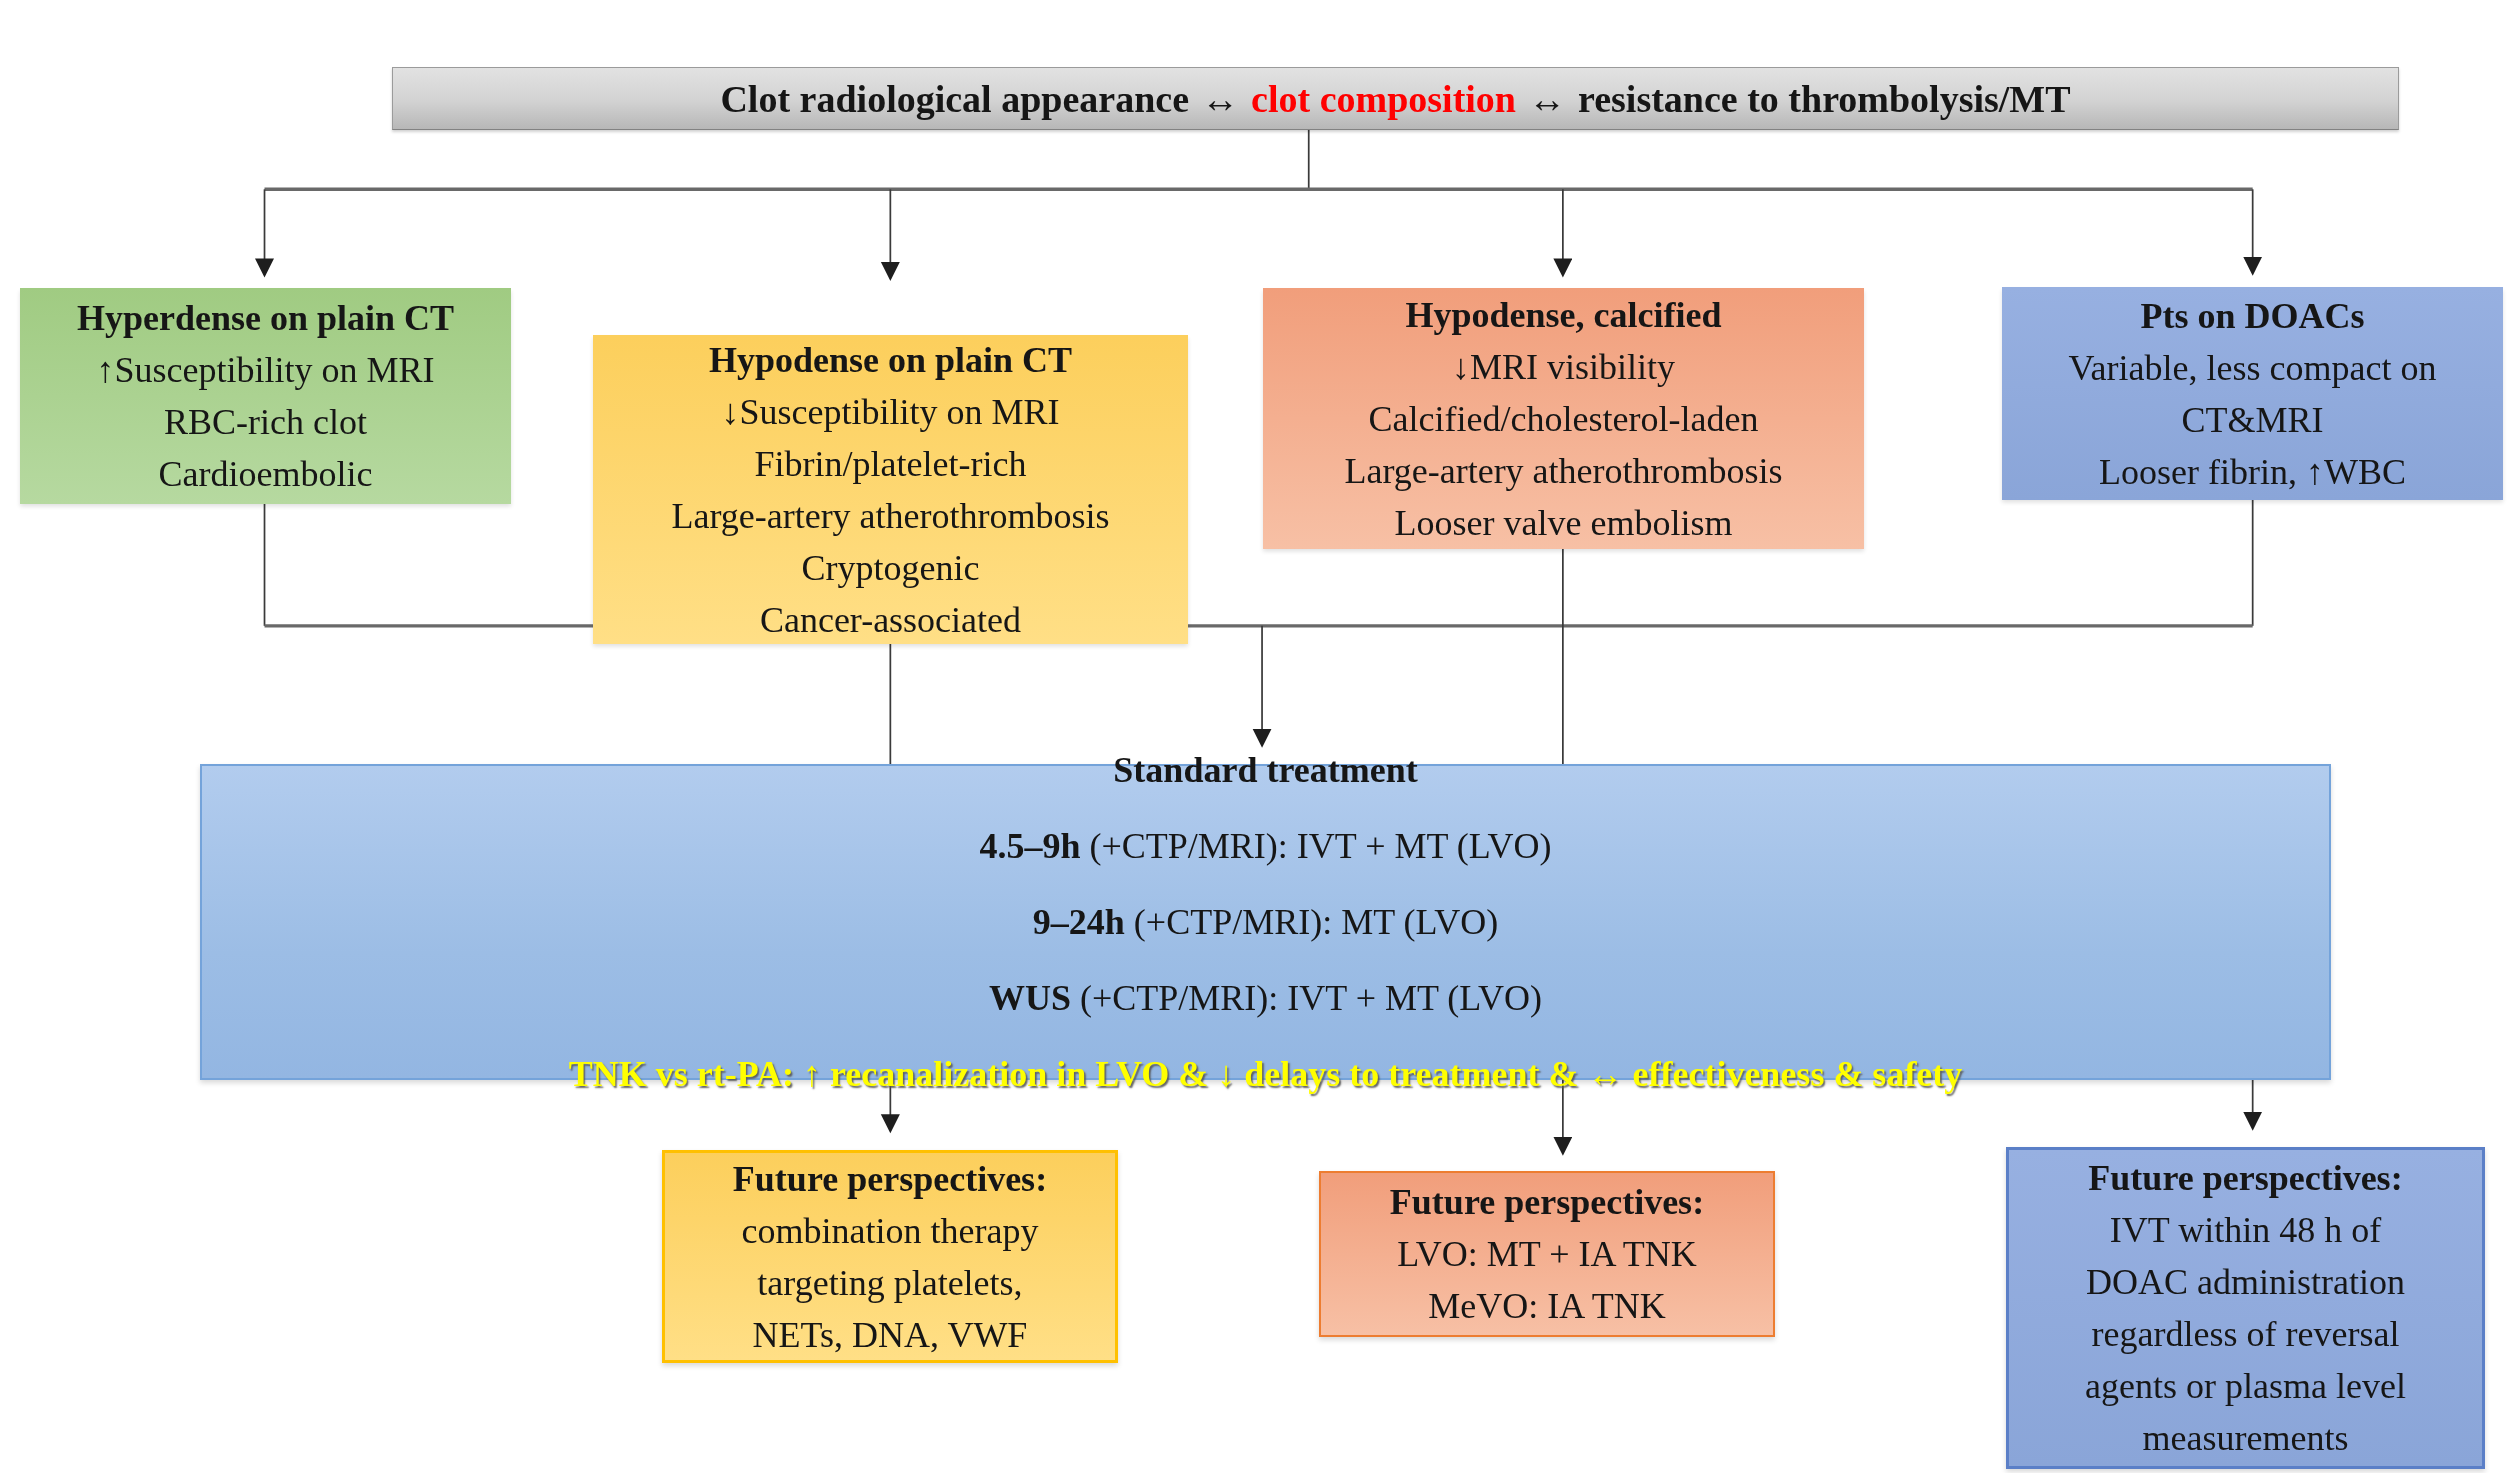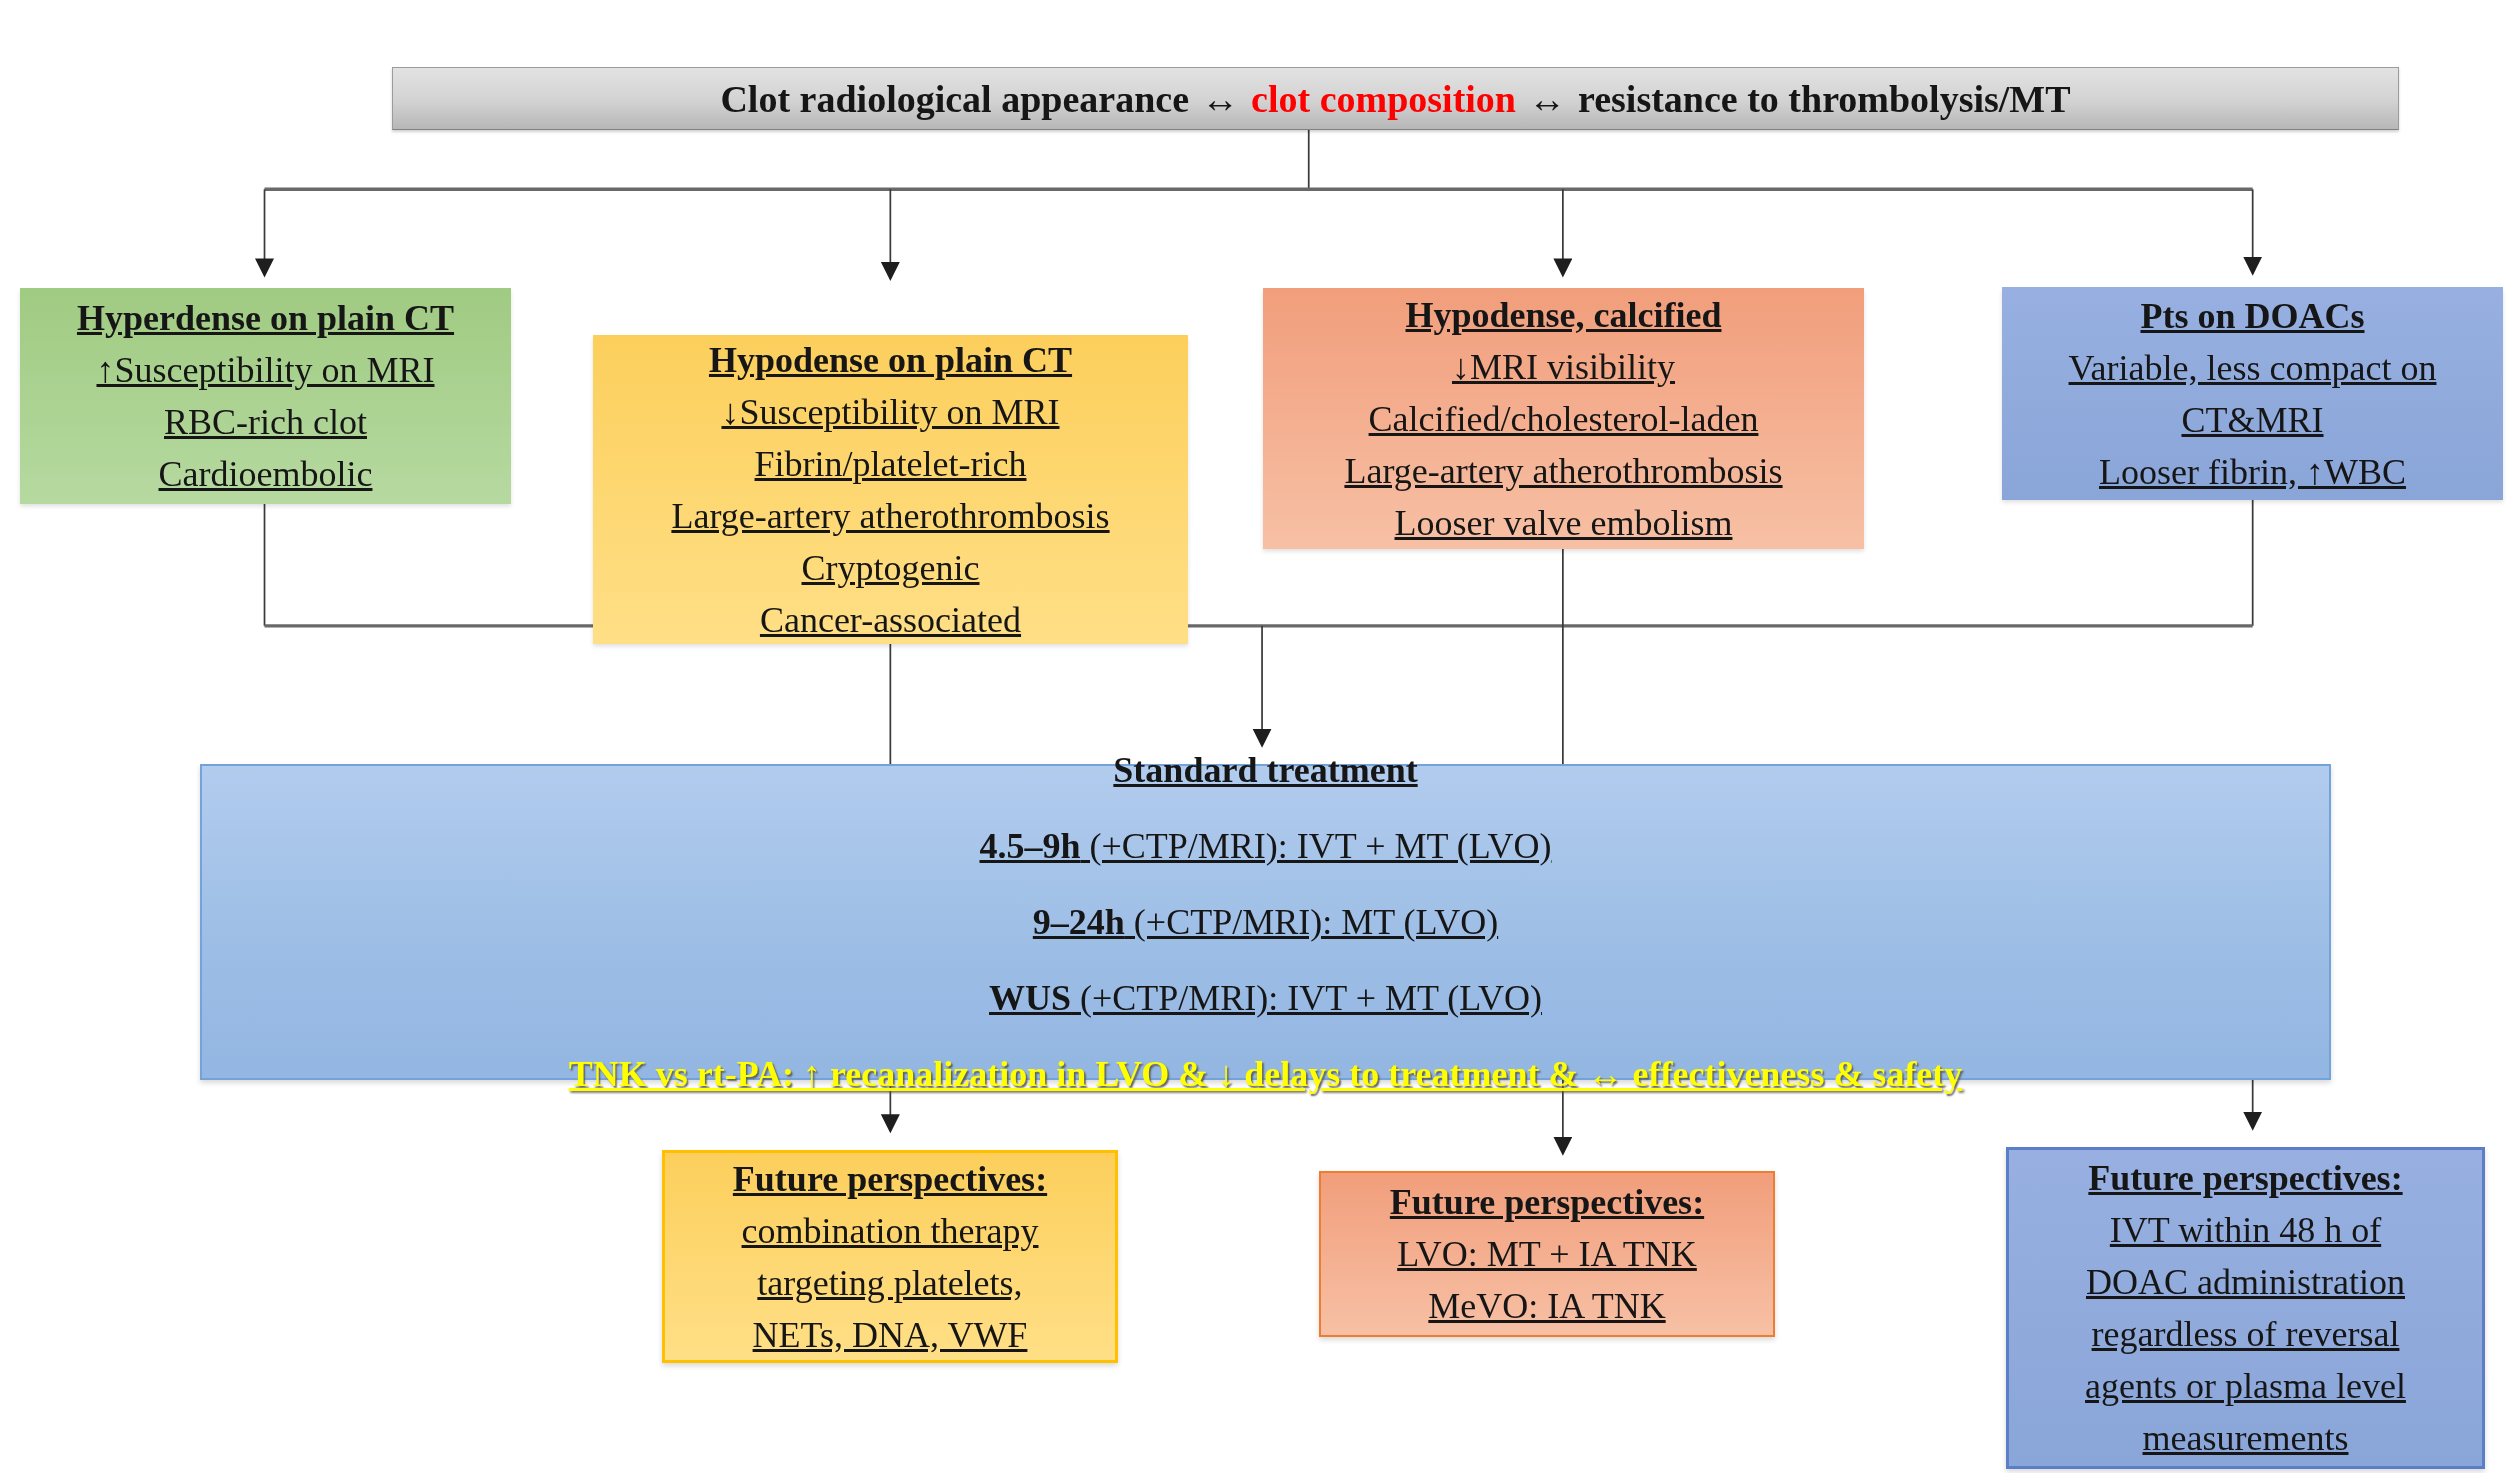--- a/index.html
+++ b/index.html
@@ -12,21 +12,21 @@
     overflow:hidden;
   }
   #connectors{position:absolute;left:0;top:0;}
   .node{
     position:absolute;
     display:flex;flex-direction:column;
     align-items:center;justify-content:center;
     text-align:center;
     box-sizing:border-box;
   }
-  .node .line{font-size:36px;line-height:52px;white-space:nowrap;text-decoration:underline;}
+  .node .line{font-size:36px;line-height:52px;white-space:nowrap;}
   .b{font-weight:bold;}
   .lines{display:contents;}
   
   .title-bar{
     background:linear-gradient(180deg,#e2e2e2 0%,#d2d2d2 55%,#b7b7b7 100%);
     border:1.7px solid #9b9b9b;
     border-bottom-color:#828282;
     font-size:38px;font-weight:bold;
     flex-direction:row;gap:12px;
     box-shadow:0 1.7px 2.6px rgba(0,0,0,.18);

